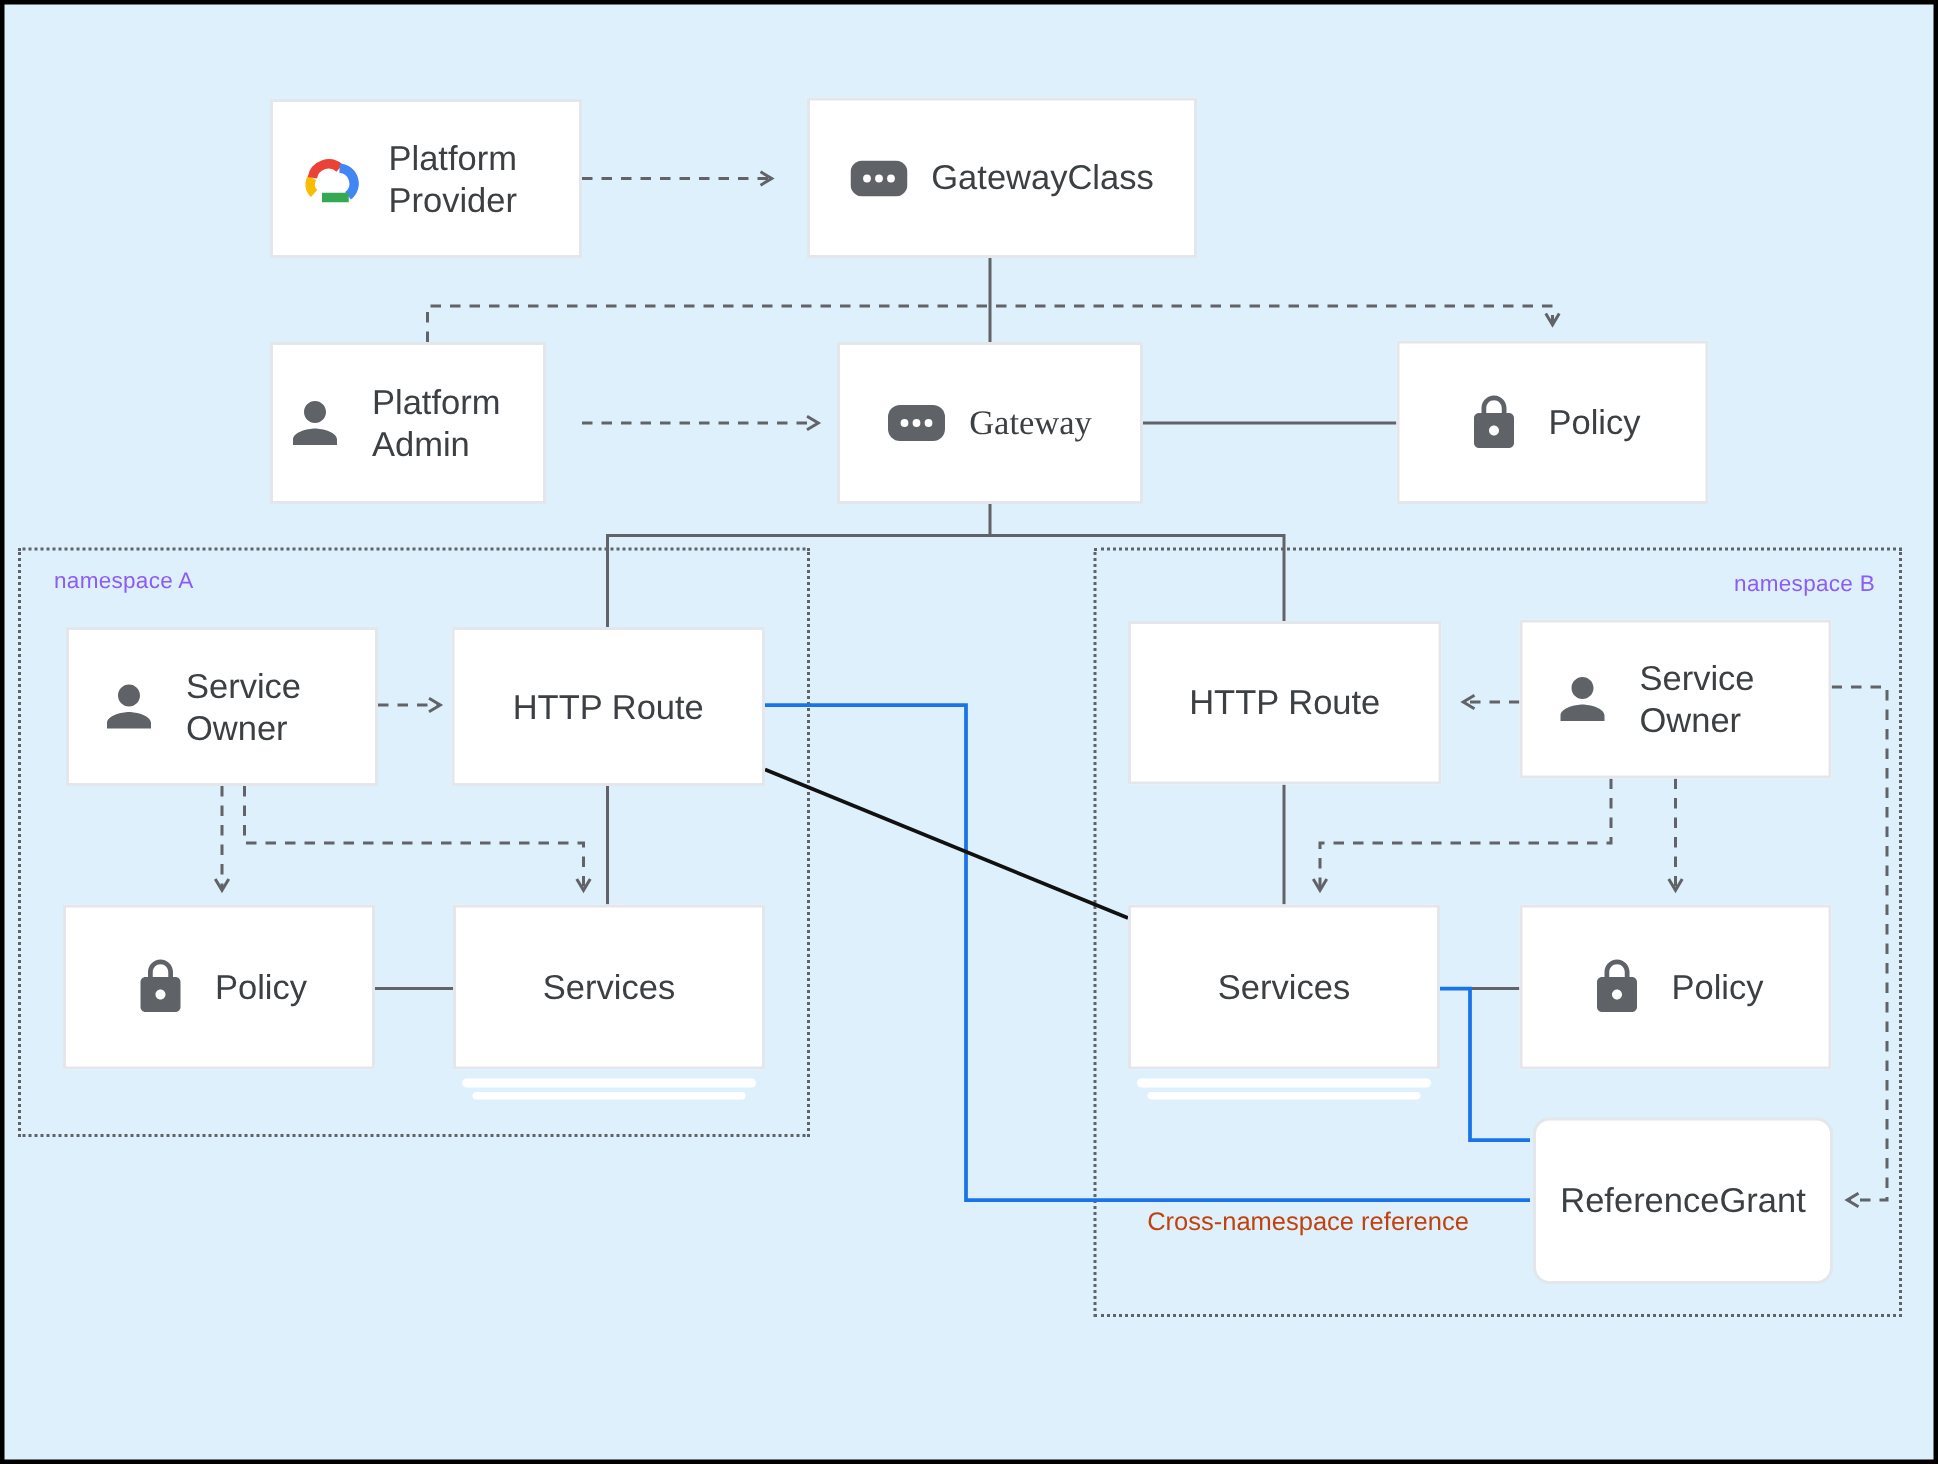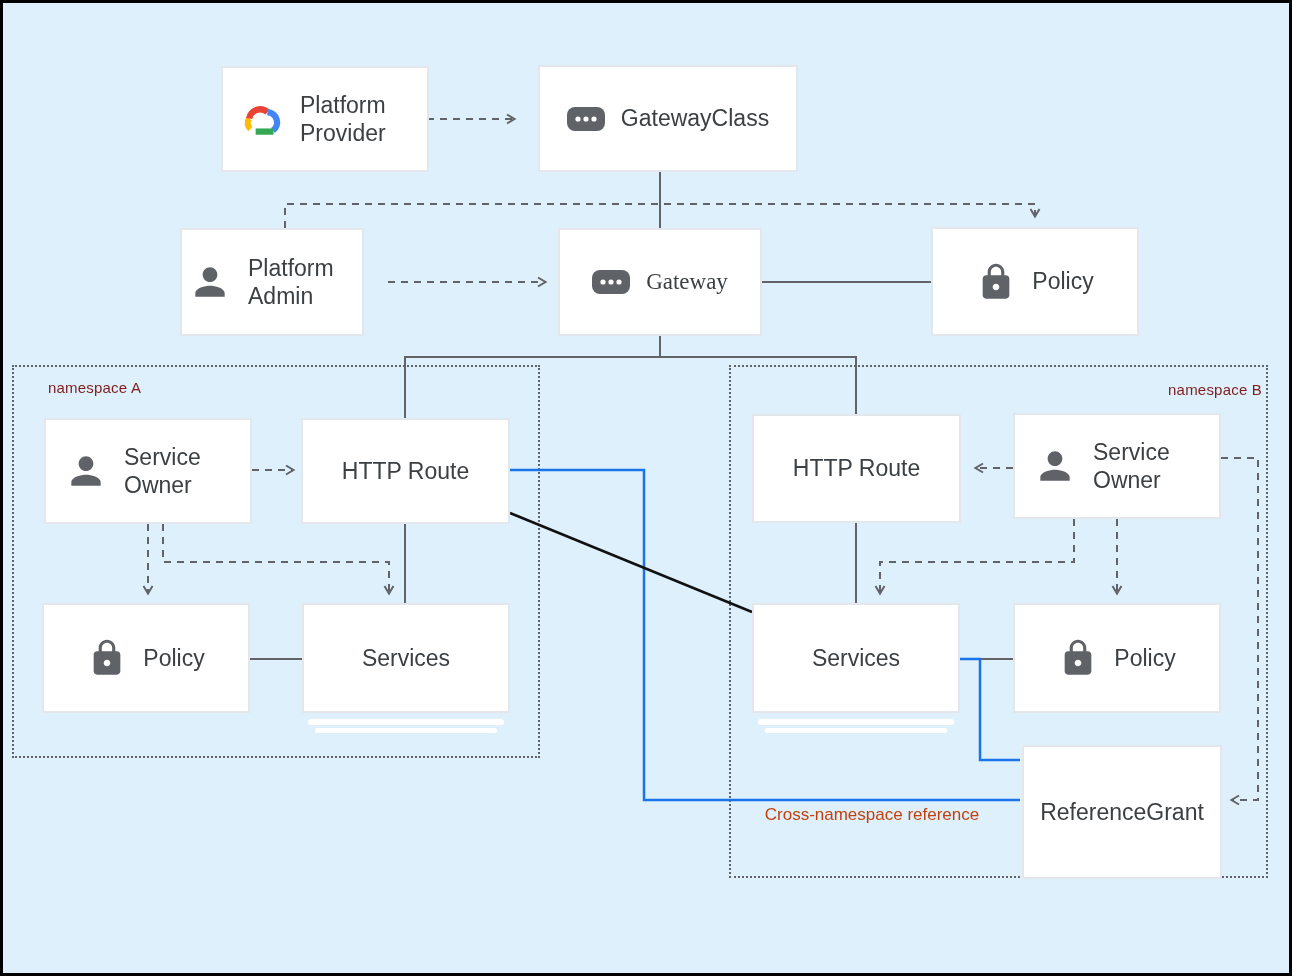--- a/index.html
+++ b/index.html
@@ -17,51 +17,51 @@
     position:absolute;
     border:2px dotted #5f6368;
     box-sizing:border-box;
     z-index:0;
     background:transparent;
   }
   .ns-a{left:12px;top:365px;width:528px;height:393px;}
   .ns-b{left:729px;top:365px;width:539px;height:513px;}
   .ns-label{
     position:absolute;z-index:3;
-    font-size:15px;color:#7f1d1d;letter-spacing:.2px;margin-left:12px;
+    font-size:15px;color:#8b5cf6;letter-spacing:.2px;
   }
   .ns-a-label{left:36px;top:379px;}
   .ns-b-label{left:1100px;top:381px;width:150px;text-align:right;}
   .node{
     position:absolute;z-index:2;
     background:#fff;
     border:2px solid #e3e6ea;
     box-sizing:border-box;
     display:flex;align-items:center;justify-content:center;
     gap:16px;
     color:#3c4043;font-size:23px;line-height:1.22;
   }
   .node .lbl{white-space:nowrap;}
   .node .lbl.two{white-space:normal;max-width:108px;}
   .ic{flex:0 0 auto;display:block;}
   
-  .n-pp  {left:180px;top:66px; width:208px;height:106px;margin-left:41px;}
+  .n-pp  {left:180px;top:66px; width:208px;height:106px;}
   .n-gc  {left:528px;top:65px; width:260px;height:107px;margin-left:10px;}
   .n-pa  {left:180px;top:228px;width:184px;height:108px;}
   .n-gw  {left:558px;top:228px;width:204px;height:108px;font-family:Liberation Serif, serif;}
   .n-po  {left:931px;top:227px;width:208px;height:109px;}
   .n-soa {left:44px; top:418px;width:208px;height:106px;}
   .n-hra {left:301px;top:418px;width:209px;height:106px;}
   .n-pola{left:42px; top:603px;width:208px;height:110px;}
   .n-sva {left:302px;top:603px;width:208px;height:110px;}
   .n-hrb {left:752px;top:414px;width:209px;height:109px;}
   .n-sob {left:1013px;top:413px;width:208px;height:106px;}
   .n-svb {left:752px;top:603px;width:208px;height:110px;}
   .n-polb{left:1013px;top:603px;width:208px;height:110px;}
-  .n-rg  {left:1022px;top:745px;width:200px;height:134px;}
+  .n-rg  {left:1022px;top:745px;width:200px;height:111px;border-radius:11px;}
   
   .stack{position:absolute;background:#fff;border-radius:4px;z-index:2;}
   .stk-a1{left:308px;top:719px;width:196px;height:6px;}
   .stk-a2{left:315px;top:728px;width:182px;height:5px;}
   .stk-b1{left:758px;top:719px;width:196px;height:6px;}
   .stk-b2{left:765px;top:728px;width:182px;height:5px;}
   .edge-label{
     position:absolute;z-index:3;
     left:700px;top:805px;width:344px;text-align:center;
     font-size:17px;color:#c2410c;

